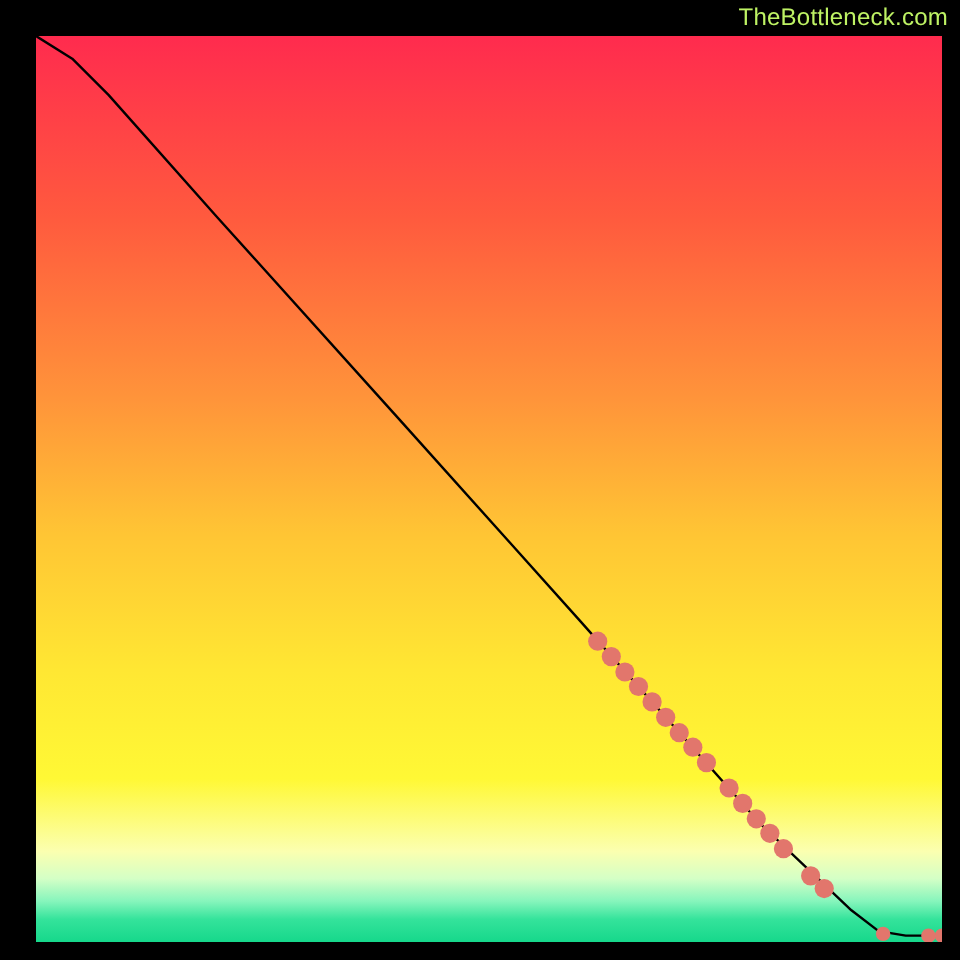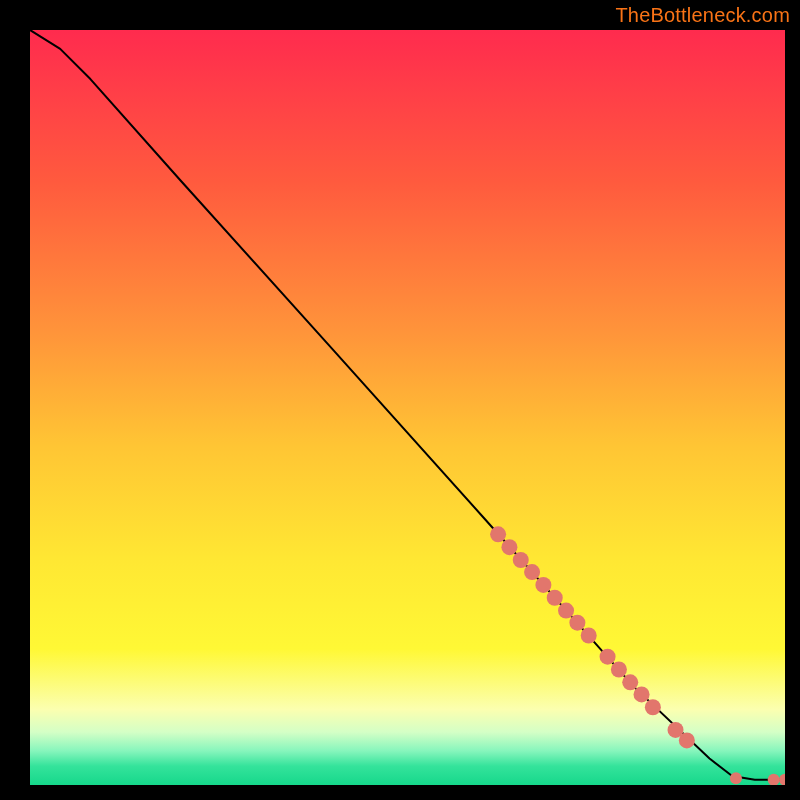--- a/index.html
+++ b/index.html
@@ -16,21 +16,21 @@
     left: 0;
     top: 0;
     width: 800px;
     height: 800px;
     background: #000;
   }
   .watermark {
     position: absolute;
     top: 4px;
     right: 10px;
-    color: #f97316;
+    color: #bef264;
     font-size: 20px;
     font-weight: 500;
     letter-spacing: 0.2px;
     z-index: 10;
     margin-left: 22px;
   }
   .plot-area {
     position: absolute;
     left: 30px;
     top: 30px;

